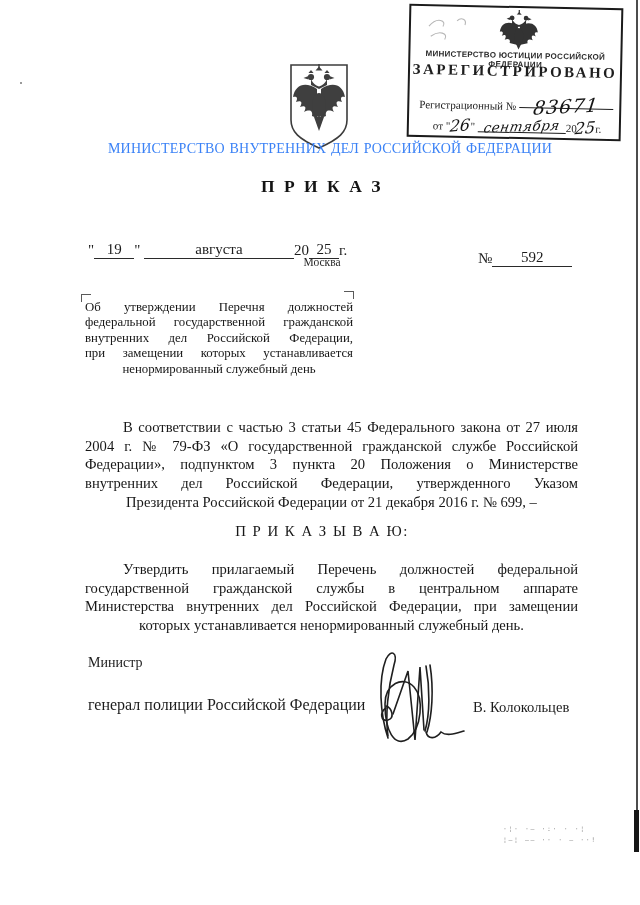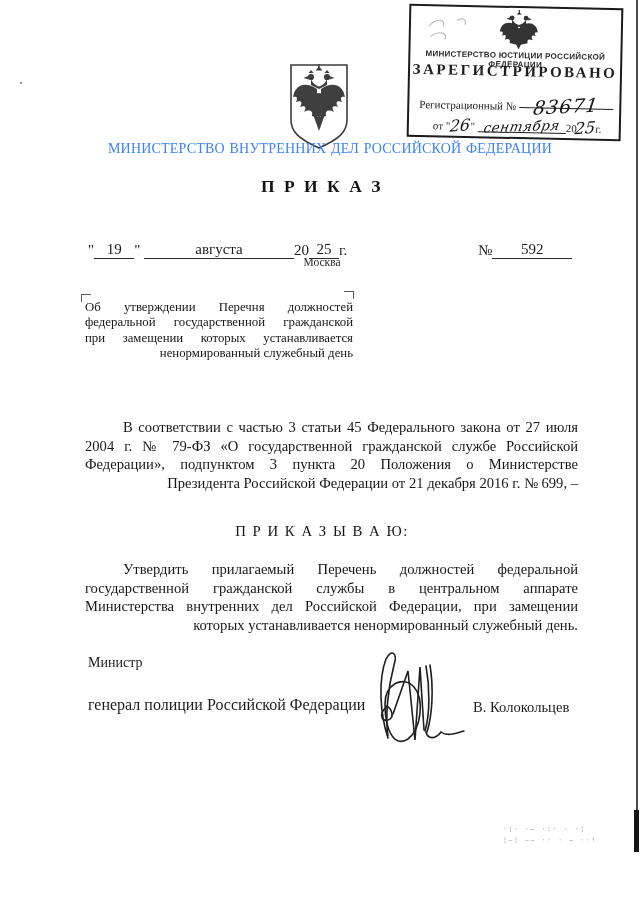--- a/index.html
+++ b/index.html
@@ -41,30 +41,30 @@
   .ministry-header { position:absolute; top:141px; left:20px; width:620px; text-align:center;
     font-size:14px; letter-spacing:0.2px; word-spacing:1px; color:#3b82f6; }
   .order-title { position:absolute; top:176px; left:0; width:644px; text-align:center;
     font-size:17.5px; font-weight:bold; letter-spacing:2.5px; color:#141414; }
   
   .dateline { position:absolute; top:233px; left:88px; font-size:15px; white-space:nowrap; }
   .blank { display:inline-block; border-bottom:1.2px solid #2a2a2a; text-align:center; height:18px; vertical-align:bottom;margin-top:8px; }
   .b-day { width:40px; }
   .b-month { width:150px; }
   .b-year { width:30px; }
-  .numberline { position:absolute; top:233px; left:478px; font-size:15px; white-space:nowrap; }
+  .numberline { position:absolute; top:241px; left:478px; font-size:15px; white-space:nowrap; }
   .b-num { width:80px; }
   .city { position:absolute; top:256px; left:0; width:644px; text-align:center; font-size:11.5px; color:#2a2a2a; }
   
   .corner { position:absolute; width:10px; height:8px; }
   .corner-tl { left:81px; top:294px; border-top:1px solid #5a5a5a; border-left:1px solid #5a5a5a; }
   .corner-tr { left:344px; top:291px; border-top:1px solid #5a5a5a; border-right:1px solid #5a5a5a; }
   .subject { position:absolute; left:85px; top:300px; width:268px; font-size:12.8px; line-height:15.4px; color:#161616; }
   .jline { text-align:justify; text-align-last:justify; }
-  .lline { text-align:right; }
+  .lline { text-align:center; }
   
   .body-par { position:absolute; left:85px; width:493px; font-size:14.6px; line-height:18.7px; color:#171717; }
   .p1 { top:418px; }
   .p2 { top:560px; }
   .indent { padding-left:38px; }
   .resolution { position:absolute; top:523px; left:0; width:644px; text-align:center;
     font-size:14.8px; letter-spacing:1.5px; color:#171717; }
   
   .sig-pos1 { position:absolute; left:88px; top:655px; font-size:14px; }
   .sig-pos2 { position:absolute; left:88px; top:696px; font-size:16px; }
@@ -145,28 +145,30 @@
   <div class="numberline">
     <span>№</span><span class="blank b-num">592</span>
   </div>
   <div class="city">Москва</div>
 
   <div class="corner corner-tl"></div>
   <div class="corner corner-tr"></div>
   <div class="subject">
     <div class="jline">Об утверждении Перечня должностей</div>
     <div class="jline">федеральной государственной гражданской</div>
+    <div class="jline">внутренних дел Российской Федерации,</div>
     <div class="jline">при замещении которых устанавливается</div>
     <div class="lline">ненормированный служебный день</div>
   </div>
 
   <div class="body-par p1">
     <div class="jline indent">В соответствии с частью 3 статьи 45 Федерального закона от 27 июля</div>
     <div class="jline">2004 г. № 79-ФЗ «О государственной гражданской службе Российской</div>
     <div class="jline">Федерации», подпунктом 3 пункта 20 Положения о Министерстве</div>
+    <div class="jline">внутренних дел Российской Федерации, утвержденного Указом</div>
     <div class="lline">Президента Российской Федерации от 21 декабря 2016 г. № 699, –</div>
   </div>
 
   <div class="resolution">П Р И К А З Ы В А Ю:</div>
 
   <div class="body-par p2">
     <div class="jline indent">Утвердить прилагаемый Перечень должностей федеральной</div>
     <div class="jline">государственной гражданской службы в центральном аппарате</div>
     <div class="jline">Министерства внутренних дел Российской Федерации, при замещении</div>
     <div class="lline">которых устанавливается ненормированный служебный день.</div>

